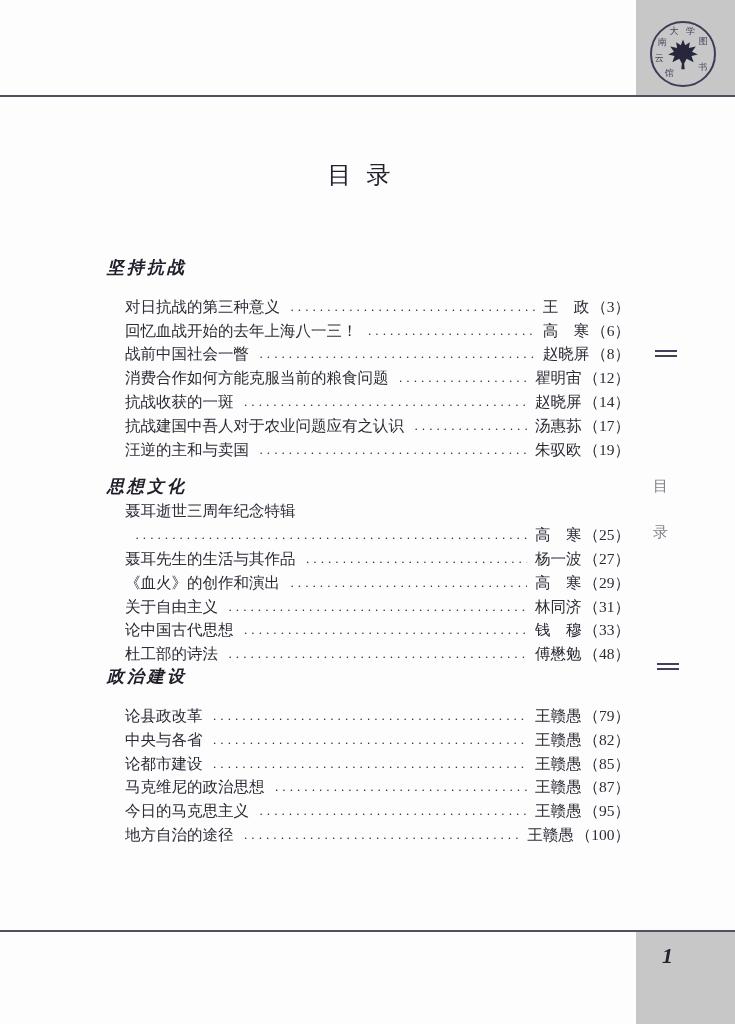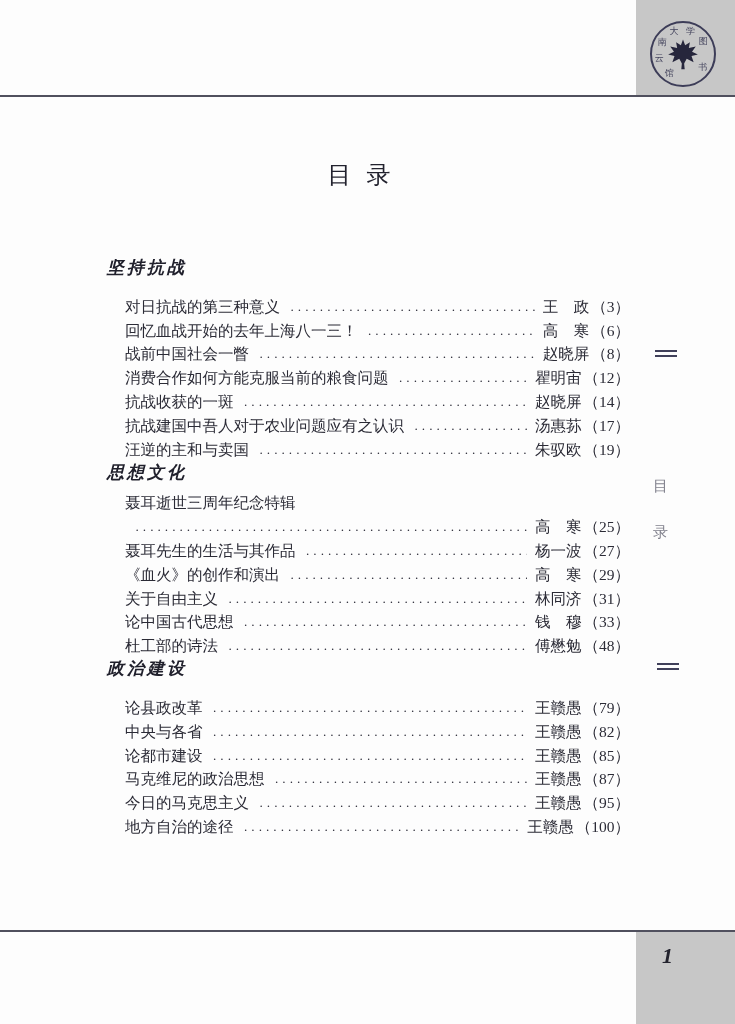--- a/index.html
+++ b/index.html
@@ -35,25 +35,25 @@
   .sc:nth-of-type(7){transform:translate(-50%,-50%) rotate(-145deg) translateY(-24px) rotate(145deg);}
 
   
   .content { position:absolute; left:125px; top:0; width:505px; }
   .doc-title { margin:156px 0 0 0; font-size:24px; line-height:38px; font-weight:normal;
                text-align:center; transform:translateX(-18px); white-space:pre;
                letter-spacing:1px; color:#22222e; }
   .sec-h { margin:0; font-size:17px; line-height:24px; font-weight:bold; font-style:italic;
            letter-spacing:3px; text-align:left; transform:translateX(-18px); color:#20202c; }
   .sec-h.h1 { margin-top:62px; }
-  .sec-h.h2 { margin-top:0; }
+  .sec-h.h2 { margin-top:14px; }
   .sec-h.h3 { }
   .rows { display:block; }
   .rows.r1 { margin-top:14px; }
-  .rows.r2 { margin-top:6px; }
+  .rows.r2 { }
   .rows.r3 { margin-top:14px; }
 
   .row { display:flex; align-items:flex-end; height:23.8px; font-size:15.5px; }
   .t { white-space:pre; }
   .row.indent .t { padding-left:28px; }
   .leader { flex:1 1 auto; overflow:hidden; white-space:nowrap; margin:0 6px 0 10px;
             font-size:13px; letter-spacing:3px; color:#30303c; }
   .leader::after { content:"······································································································"; }
   .a { white-space:pre; margin-left:2px; }
   .p { white-space:pre; margin-left:2px; }

